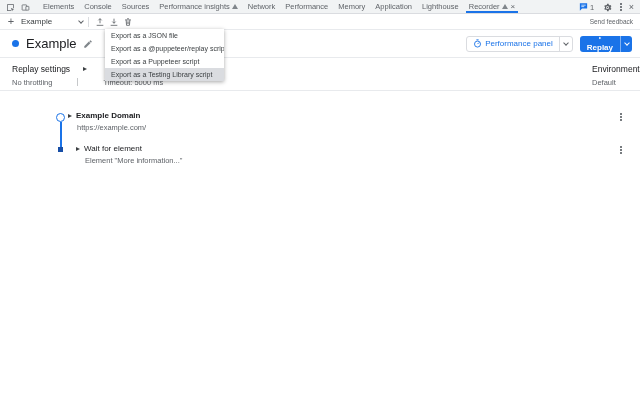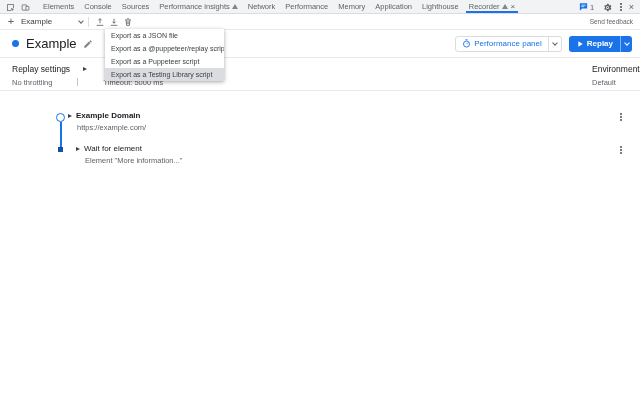--- a/index.html
+++ b/index.html
@@ -47,21 +47,21 @@
   .rec-dot{width:7px;height:7px;border-radius:50%;background:var(--accent);margin-left:12px;}
   .page-title{font-size:13px;color:var(--text_dark);margin-left:7px;}
   .edit-ic{margin-left:6px;display:flex;align-items:center;}
   .hdr-btns{margin-left:auto;display:flex;align-items:center;gap:7px;padding-right:8px;}
   .split-btn{display:flex;align-items:stretch;height:16px;border-radius:3px;overflow:hidden;font-size:8px;}
   .perf-btn{border:1px solid var(--border);color:var(--accent);background:#fff;}
   .perf-btn .main{display:flex;align-items:center;gap:3px;padding:0 6px;}
   .perf-btn .arrow{width:13px;display:flex;align-items:center;justify-content:center;border-left:1px solid var(--border);}
   .perf-btn .chev{border-color:var(--text_gray);}
   .replay-btn{background:var(--accent);color:#fff;font-weight:bold;}
-  .replay-btn .main{display:flex;align-items:center;gap:3px;padding:0 7px;}
+  .replay-btn .main{display:flex;align-items:center;gap:3px;padding:0 7px;flex-direction:column;}
   .replay-btn .arrow{width:12px;display:flex;align-items:center;justify-content:center;border-left:1px solid rgba(255,255,255,.45);}
   .replay-btn .chev{border-color:#fff;}
 
   
   .settingsrow{position:absolute;top:58px;left:0;right:0;height:33px;border-bottom:1px solid #e8eaed;}
   .rs-head{position:absolute;left:12px;top:6px;display:flex;align-items:center;gap:13px;
     font-size:8.5px;color:var(--text_dark);}
   .tri-right{width:0;height:0;border-top:2.5px solid transparent;border-bottom:2.5px solid transparent;
     border-left:4px solid #3c4043;display:inline-block;}
   .rs-sub{position:absolute;left:12px;top:20px;display:flex;align-items:flex-start;

